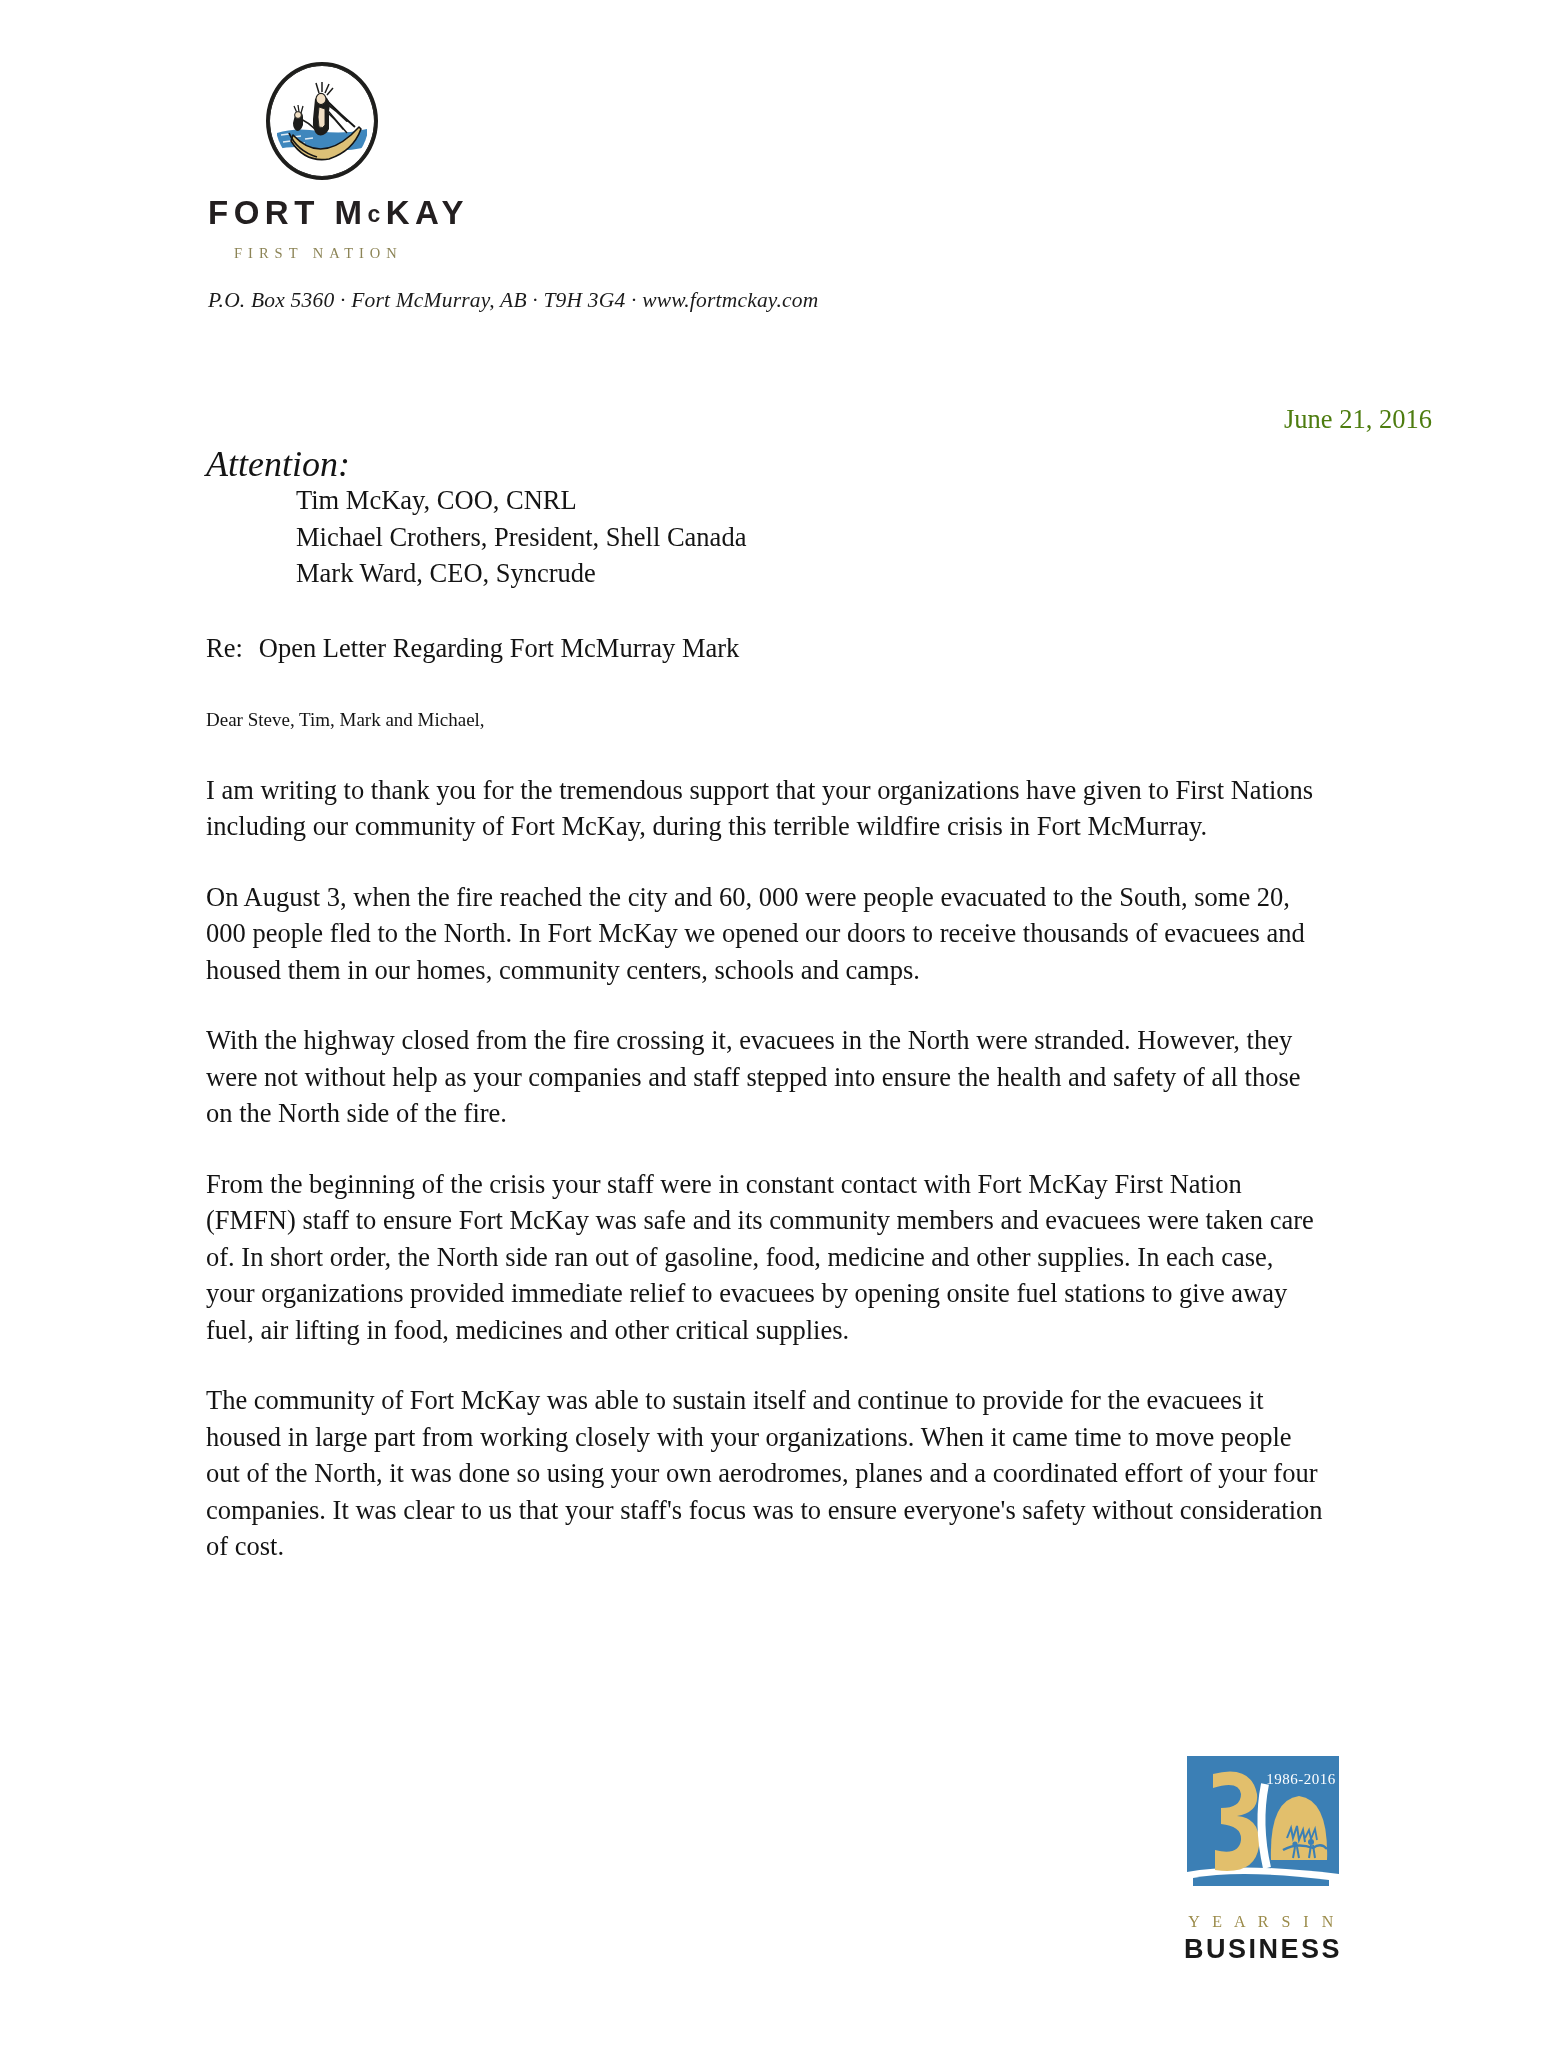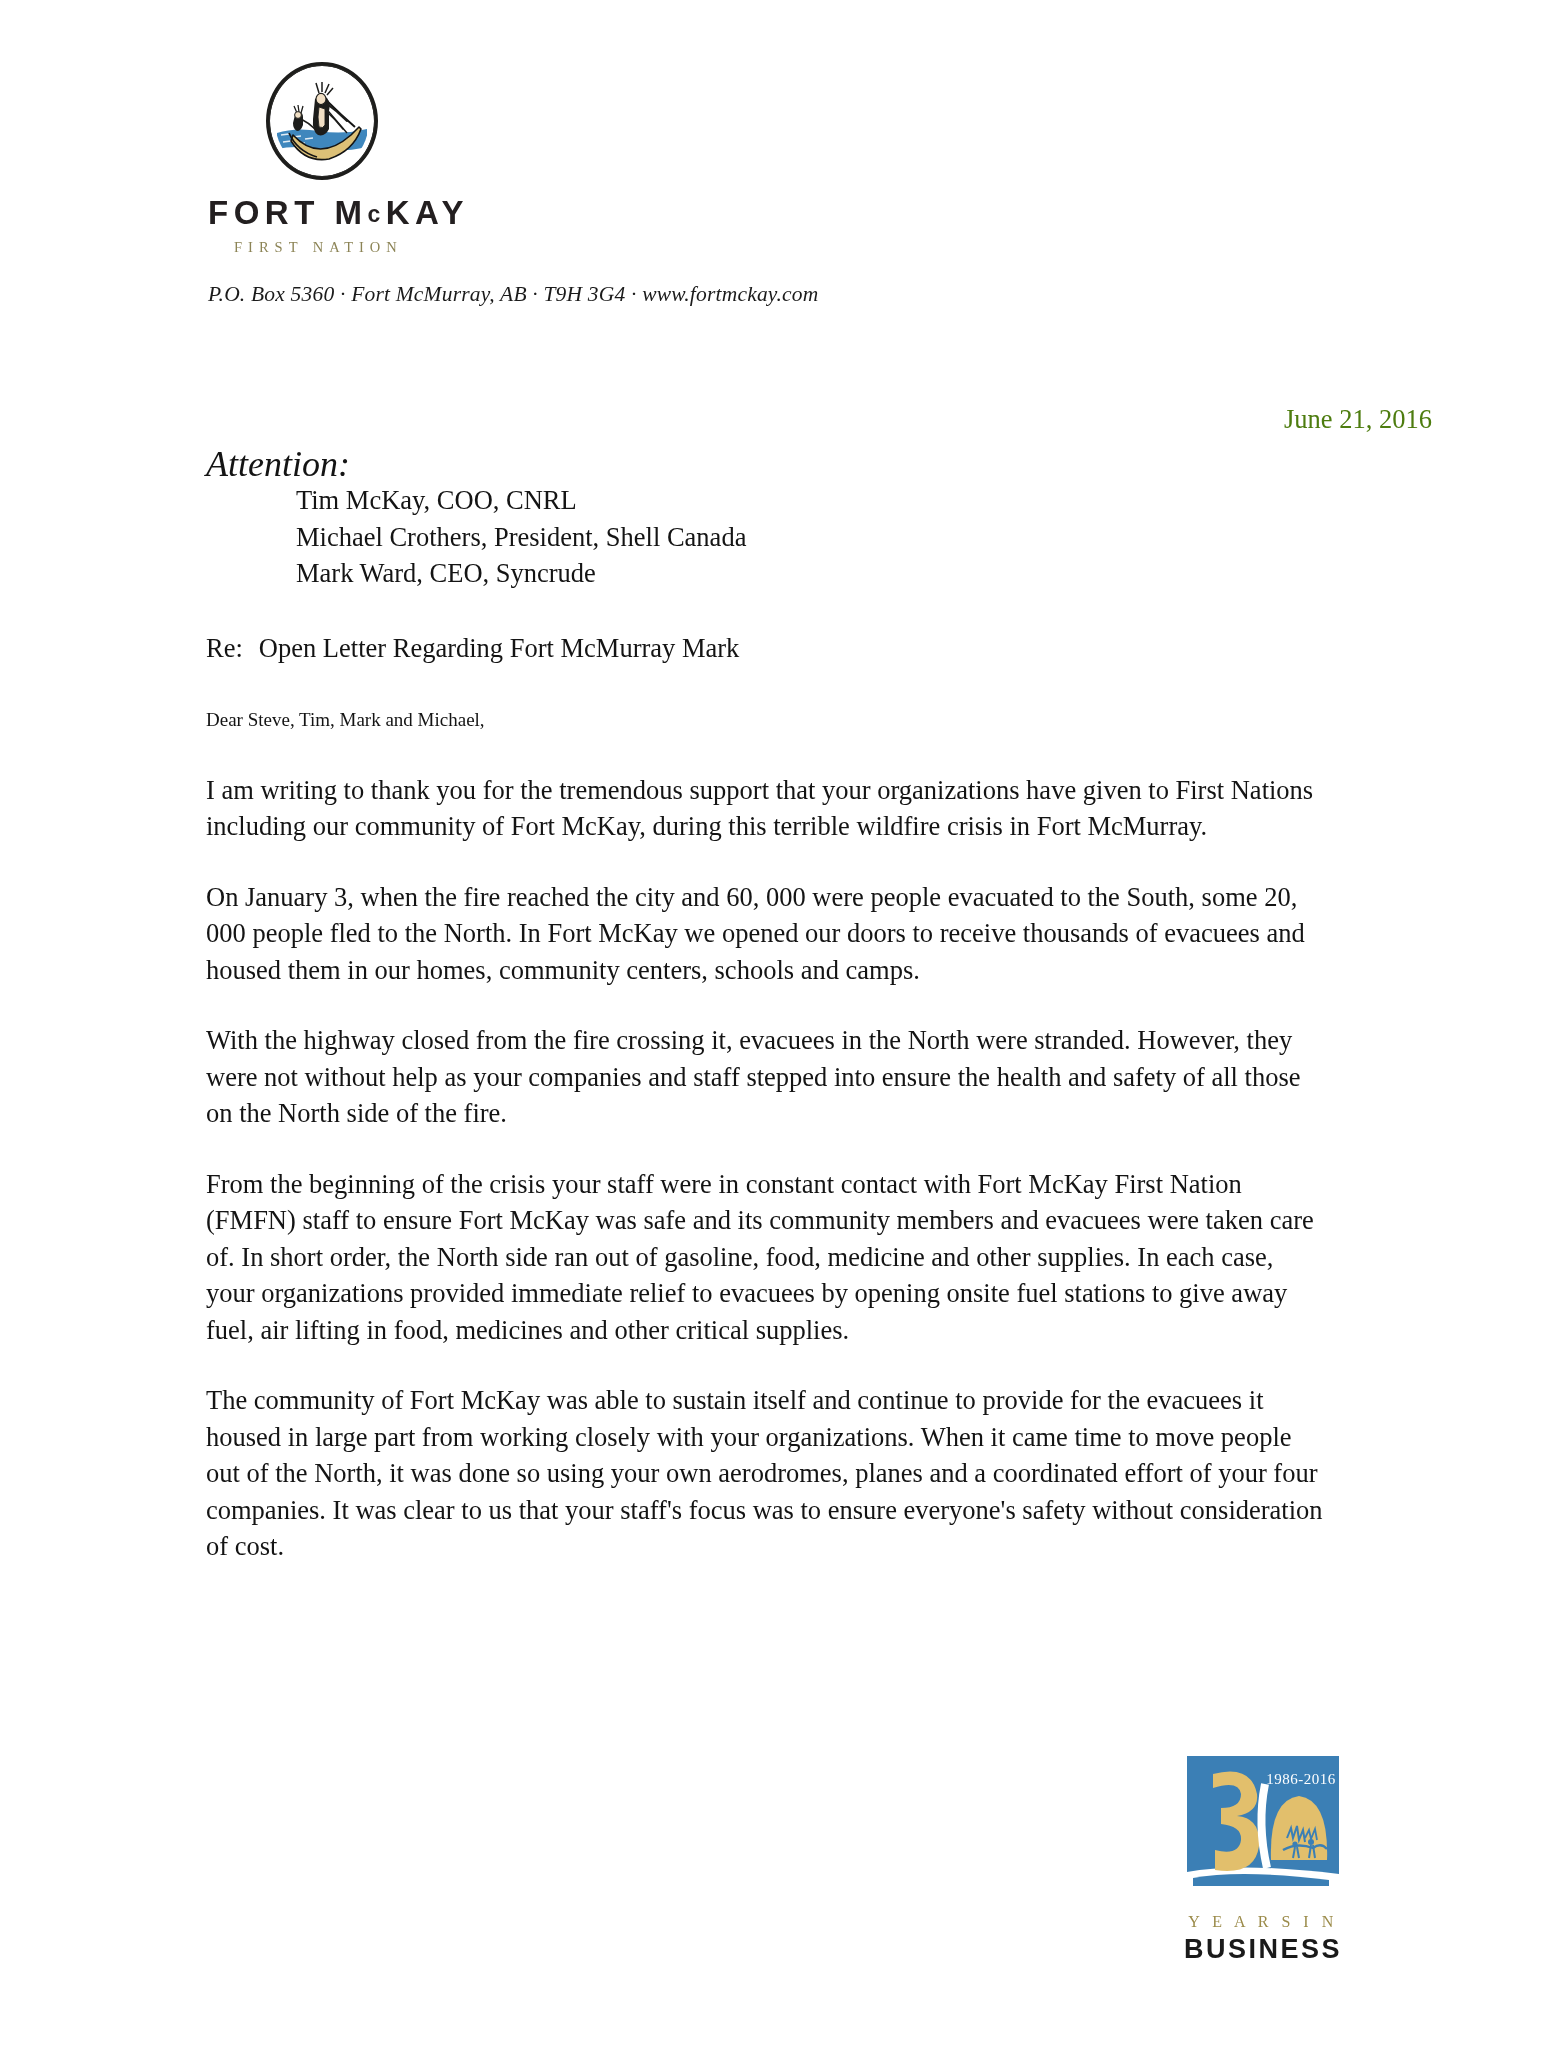--- a/index.html
+++ b/index.html
@@ -67,21 +67,21 @@
     font-weight: 600;
     letter-spacing: 5.5px;
     color: #231f20;
     white-space: nowrap;
   }
   .brand-name .sm {
     font-size: 23px;
     vertical-align: 2px;
   }
   .brand-sub {
-    margin-top: 7px;
+    margin-top: 13px;
     margin-left: 26px;
     font-family: "Liberation Serif", serif;
     font-size: 14.5px;
     letter-spacing: 6px;
     color: #8c8456;
     white-space: nowrap;
   }
   .brand-addr {
     margin-top: 26px;
     font-family: "Liberation Serif", serif;
@@ -232,21 +232,21 @@
       <li>Tim McKay, COO, CNRL</li>
       <li>Michael Crothers, President, Shell Canada</li>
       <li>Mark Ward, CEO, Syncrude</li>
     </ul>
 
     <div class="re-line"><span class="re-label">Re:</span><span>Open Letter Regarding Fort McMurray Mark</span></div>
 
     <div class="salutation">Dear Steve, Tim, Mark and Michael,</div>
 
     <p class="para">I am writing to thank you for the tremendous support that your organizations have given to First Nations including our community of Fort McKay, during this terrible wildfire crisis in Fort McMurray.</p>
-    <p class="para">On January 3, when the fire reached the city and 60, 000 were people evacuated to the South, some 20, 000 people fled to the North. In Fort McKay we opened our doors to receive thousands of evacuees and housed them in our homes, community centers, schools and camps.</p>
+    <p class="para">On August 3, when the fire reached the city and 60, 000 were people evacuated to the South, some 20, 000 people fled to the North. In Fort McKay we opened our doors to receive thousands of evacuees and housed them in our homes, community centers, schools and camps.</p>
     <p class="para">With the highway closed from the fire crossing it, evacuees in the North were stranded. However, they were not without help as your companies and staff stepped into ensure the health and safety of all those on the North side of the fire.</p>
     <p class="para">From the beginning of the crisis your staff were in constant contact with Fort McKay First Nation (FMFN) staff to ensure Fort McKay was safe and its community members and evacuees were taken care of. In short order, the North side ran out of gasoline, food, medicine and other supplies. In each case, your organizations provided immediate relief to evacuees by opening onsite fuel stations to give away fuel, air lifting in food, medicines and other critical supplies.</p>
     <p class="para">The community of Fort McKay was able to sustain itself and continue to provide for the evacuees it housed in large part from working closely with your organizations. When it came time to move people out of the North, it was done so using your own aerodromes, planes and a coordinated effort of your four companies. It was clear to us that your staff's focus was to ensure everyone's safety without consideration of cost.</p>
   </div>
 
   <div class="badge">
     <div class="badge-mark">
       <svg width="168" height="150" viewBox="0 0 168 150" xmlns="http://www.w3.org/2000/svg">
 
         <rect x="8" y="2" width="152" height="132" fill="#3b7fb5"></rect>

